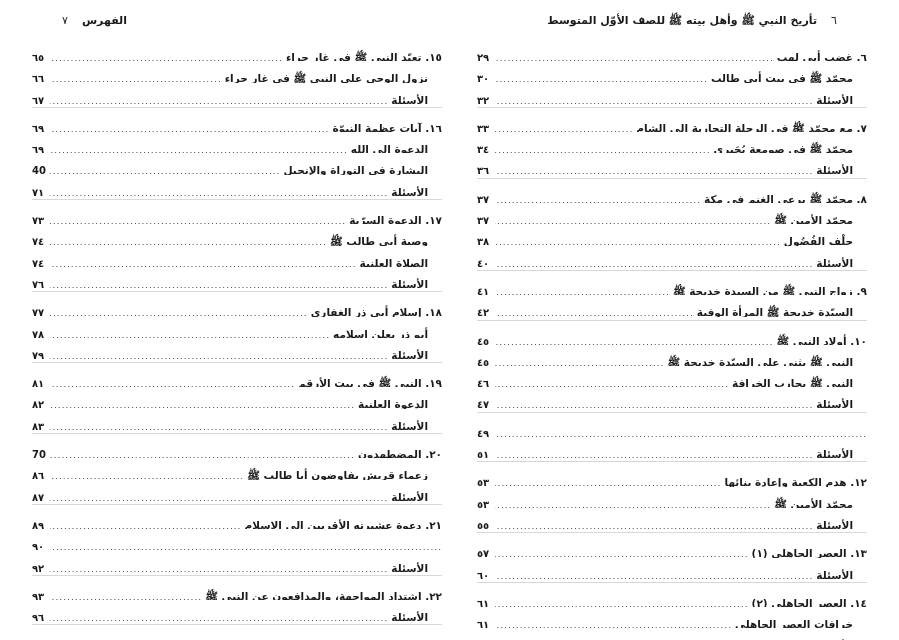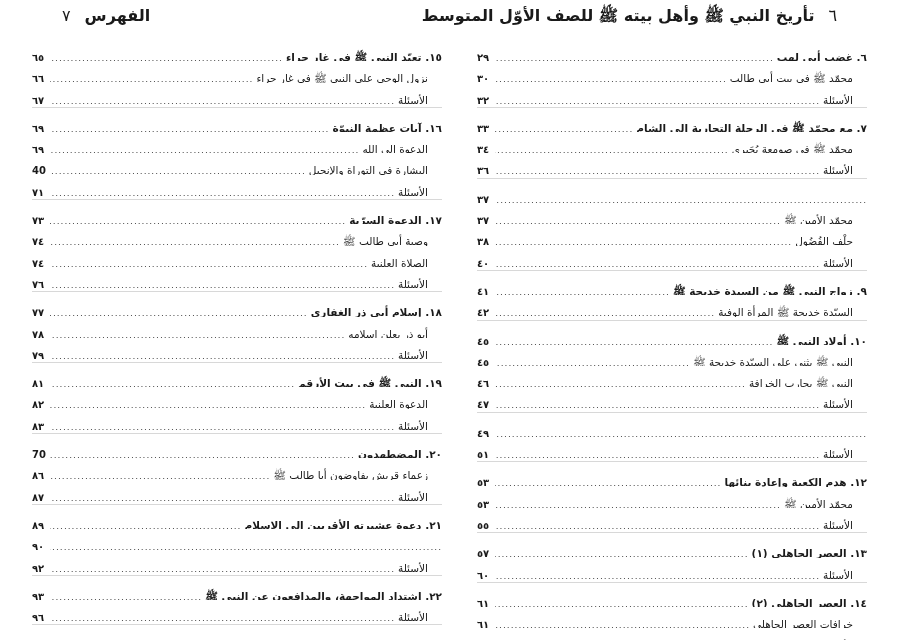--- a/index.html
+++ b/index.html
@@ -1,35 +1,35 @@
 <!DOCTYPE html>
 <html><head>
 <meta charset="utf-8">
 <style>
   html, body { margin: 0; padding: 0; background: #ffffff; }
   body { width: 899px; height: 640px; overflow: hidden; position: relative;
          font-family: "DejaVu Sans", sans-serif; color: #1a1a1a; }
   .page { position: absolute; top: 0; height: 640px; }
   .page-left { left: 0; width: 450px; }
   .page-right { left: 450px; width: 449px; }
-  .running-header { position: absolute; top: 6px; font-size: 16px; font-weight: bold;
+  .running-header { position: absolute; top: 14px; font-size: 11px; font-weight: bold;
          direction: rtl; white-space: nowrap; }
   .page-left .running-header { left: 48px; }
   .page-right .running-header { right: 48px; }
   .hdr-num { font-weight: normal; margin: 0 14px; }
   .toc { position: absolute; top: 40px; direction: rtl; }
   .page-left .toc { left: 32px; width: 410px; }
   .page-right .toc { left: 27px; width: 390px; }
   .group { border-bottom: 1px solid #d8d8d8; padding: 0 0 3px 0; margin-bottom: 3px; }
   .group:last-child { border-bottom: none; }
   .row { display: flex; align-items: baseline; height: 21.3px; font-size: 10.5px;
          white-space: nowrap; overflow: hidden; }
   .row .label { flex: 0 0 auto; padding-left: 3px; }
   .row.main .label { font-weight: bold; }
-  .row.sub .label { padding-right: 14px; }
+  .row.sub .label { padding-right: 14px; font-weight: bold; }
   .row .dots { flex: 1 1 auto; overflow: hidden; color: #444; letter-spacing: 1px;
          font-size: 9px; }
   .row .dots::before { content: "......................................................................................................................................................................................................"; }
   .row .pg { flex: 0 0 auto; font-weight: bold; font-size: 10px; padding-right: 2px; min-width: 16px; text-align: left; margin-top: 12px; }
 </style>
 </head>
 <body>
 
 <div class="page page-left">
   <div class="running-header">
@@ -220,20 +220,21 @@
           <span class="pg">٣٤</span>
         </div>
         <div class="row sub">
           <span class="label">الأسئلة</span>
           <span class="dots"></span>
           <span class="pg">٣٦</span>
         </div>
       </div>
       <div class="group">
         <div class="row main">
+          <span class="label">٨. محمّد ﷺ يرعى الغنم في مكة</span>
           <span class="dots"></span>
           <span class="pg">٣٧</span>
         </div>
         <div class="row sub">
           <span class="label">محمّد الأمين ﷺ</span>
           <span class="dots"></span>
           <span class="pg">٣٧</span>
         </div>
         <div class="row sub">
           <span class="label">حِلْف الفُضُول</span>

